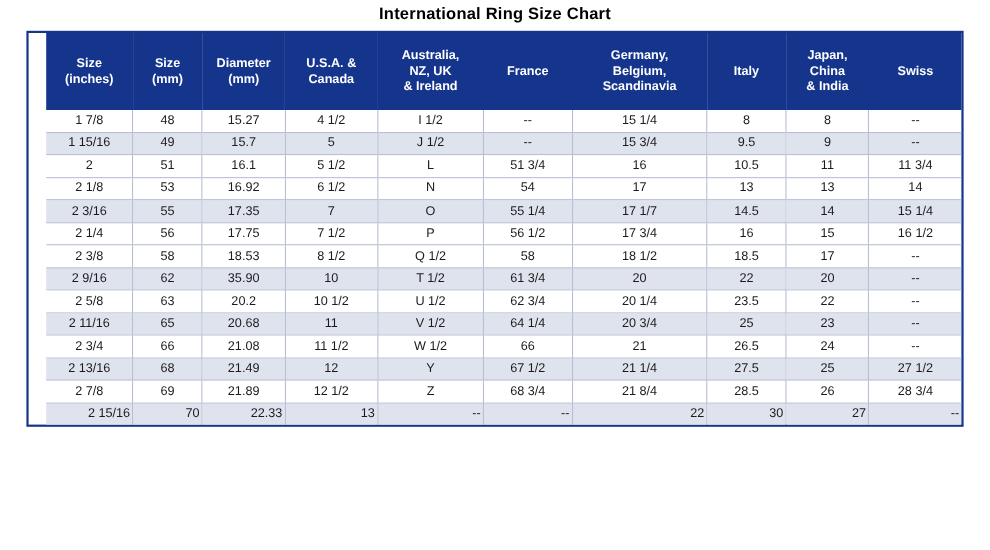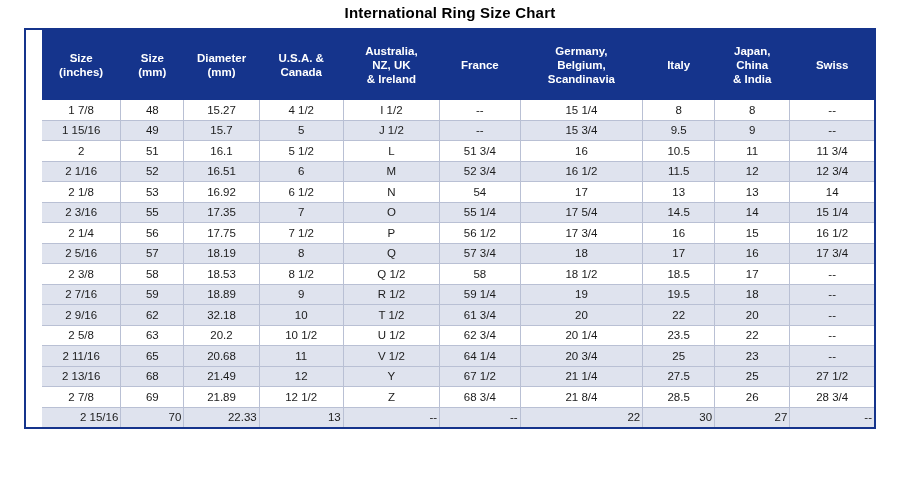--- a/index.html
+++ b/index.html
@@ -146,108 +146,72 @@
             <td>51</td>
             <td>16.1</td>
             <td>5 1/2</td>
             <td>L</td>
             <td>51 3/4</td>
             <td>16</td>
             <td>10.5</td>
             <td>11</td>
             <td>11 3/4</td>
           </tr>
-          <tr class="even">
-            <td>2  1/16</td>
-            <td>52</td>
-            <td>16.51</td>
-            <td>6</td>
-            <td>M</td>
-            <td>52 3/4</td>
-            <td>16 1/2</td>
-            <td>11.5</td>
-            <td>12</td>
-            <td>12 3/4</td>
-          </tr>
           <tr class="odd">
             <td>2  1/8</td>
             <td>53</td>
             <td>16.92</td>
             <td>6 1/2</td>
             <td>N</td>
             <td>54</td>
             <td>17</td>
             <td>13</td>
             <td>13</td>
             <td>14</td>
           </tr>
           <tr class="even">
             <td>2  3/16</td>
             <td>55</td>
             <td>17.35</td>
             <td>7</td>
             <td>O</td>
             <td>55 1/4</td>
-            <td>17 5/4</td>
+            <td>17 1/7</td>
             <td>14.5</td>
             <td>14</td>
             <td>15 1/4</td>
           </tr>
           <tr class="odd">
             <td>2  1/4</td>
             <td>56</td>
             <td>17.75</td>
             <td>7 1/2</td>
             <td>P</td>
             <td>56 1/2</td>
             <td>17 3/4</td>
             <td>16</td>
             <td>15</td>
             <td>16 1/2</td>
           </tr>
-          <tr class="even">
-            <td>2  5/16</td>
-            <td>57</td>
-            <td>18.19</td>
-            <td>8</td>
-            <td>Q</td>
-            <td>57 3/4</td>
-            <td>18</td>
-            <td>17</td>
-            <td>16</td>
-            <td>17 3/4</td>
-          </tr>
           <tr class="odd">
             <td>2  3/8</td>
             <td>58</td>
             <td>18.53</td>
             <td>8 1/2</td>
             <td>Q 1/2</td>
             <td>58</td>
             <td>18 1/2</td>
             <td>18.5</td>
             <td>17</td>
             <td>--</td>
           </tr>
           <tr class="even">
-            <td>2  7/16</td>
-            <td>59</td>
-            <td>18.89</td>
-            <td>9</td>
-            <td>R 1/2</td>
-            <td>59 1/4</td>
-            <td>19</td>
-            <td>19.5</td>
-            <td>18</td>
-            <td>--</td>
-          </tr>
-          <tr class="even">
             <td>2  9/16</td>
             <td>62</td>
-            <td>32.18</td>
+            <td>35.90</td>
             <td>10</td>
             <td>T 1/2</td>
             <td>61 3/4</td>
             <td>20</td>
             <td>22</td>
             <td>20</td>
             <td>--</td>
           </tr>
           <tr class="odd">
             <td>2  5/8</td>
@@ -264,20 +228,32 @@
           <tr class="even">
             <td>2 11/16</td>
             <td>65</td>
             <td>20.68</td>
             <td>11</td>
             <td>V 1/2</td>
             <td>64 1/4</td>
             <td>20 3/4</td>
             <td>25</td>
             <td>23</td>
+            <td>--</td>
+          </tr>
+          <tr class="odd">
+            <td>2  3/4</td>
+            <td>66</td>
+            <td>21.08</td>
+            <td>11 1/2</td>
+            <td>W 1/2</td>
+            <td>66</td>
+            <td>21</td>
+            <td>26.5</td>
+            <td>24</td>
             <td>--</td>
           </tr>
           <tr class="even">
             <td>2 13/16</td>
             <td>68</td>
             <td>21.49</td>
             <td>12</td>
             <td>Y</td>
             <td>67 1/2</td>
             <td>21 1/4</td>

